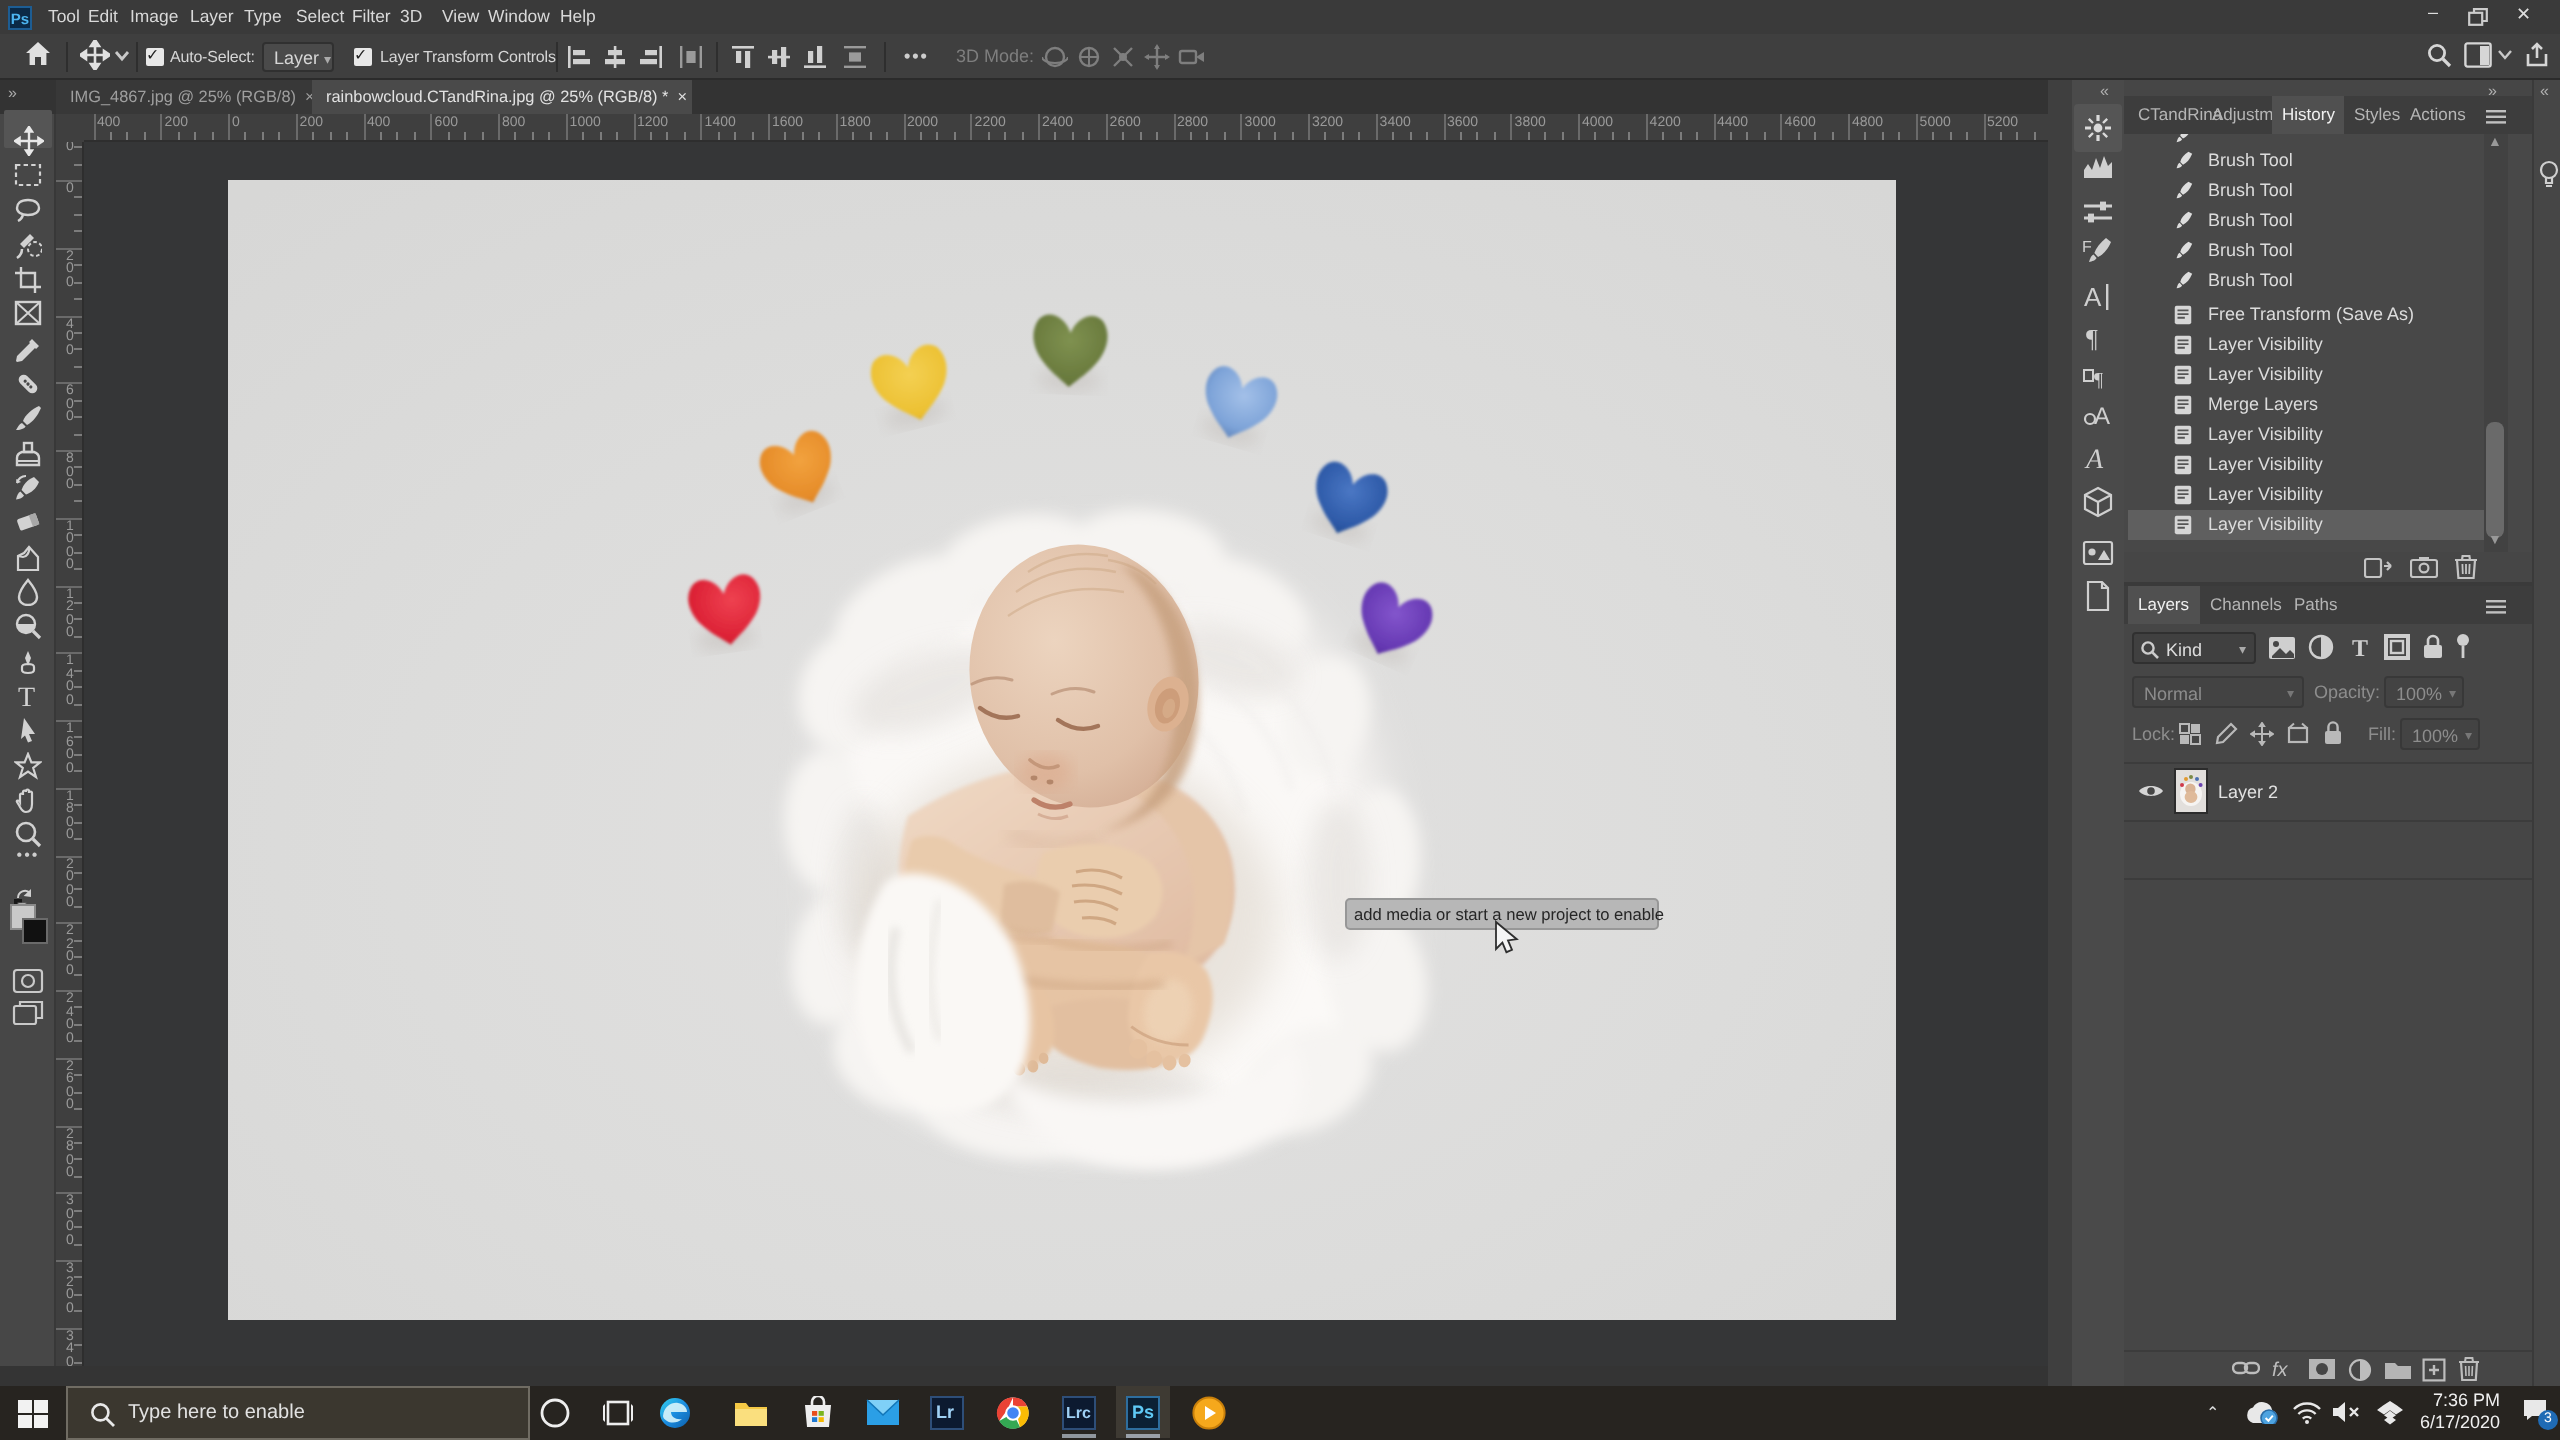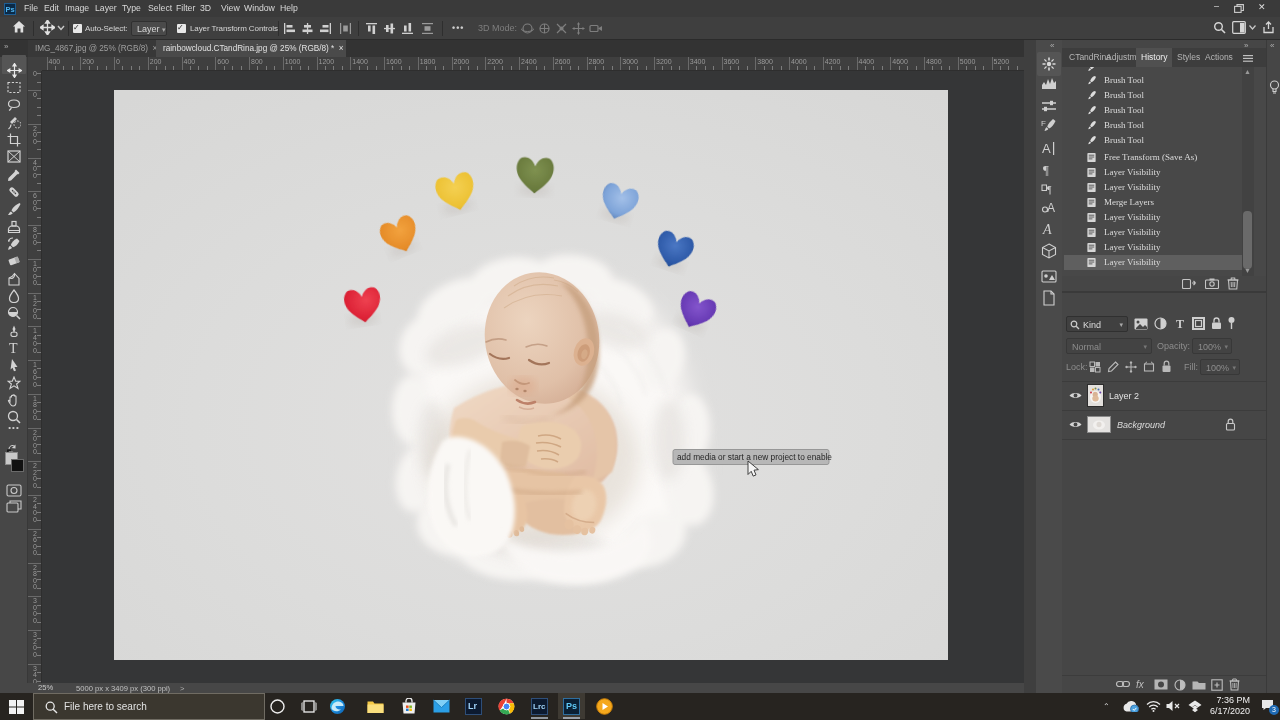--- a/index.html
+++ b/index.html
@@ -41,33 +41,33 @@
   
   #statusbar { left:0; top:683px; width:1024px; height:10px; background:#474747; color:#c9c9c9; font-size:7.6px; }
   
   #rightdock { left:1024px; top:40px; width:256px; height:653px; background:#3f3f3f; }
   #iconstrip { position:absolute; left:12px; top:0; width:26px; height:653px; background:#4a4a4a; }
   #panels { position:absolute; left:38px; top:0; width:204px; height:653px; background:#464646; }
   #rstrip { position:absolute; left:242px; top:0; width:14px; height:653px; background:#464646; border-left:1px solid #3a3a3a; }
   .ptabs { position:absolute; left:0; width:204px; height:19px; background:#3d3d3d; }
   .ptab { position:absolute; top:0; height:19px; line-height:19px; font-size:8.5px; color:#b5b5b5; padding:0 5px; }
   .ptab.on { background:#505050; color:#f0f0f0; }
-  .hrow { position:absolute; left:2px; width:178px; height:15px; font-size:9px; color:#dcdcdc; line-height:15px;font-family:Liberation Serif, serif; }
+  .hrow { position:absolute; left:2px; width:178px; height:15px; font-size:9px; color:#dcdcdc; line-height:15px; }
   .hico { position:absolute; left:22px; top:2px; width:11px; height:11px; }
   .htxt { position:absolute; left:40px; }
   
   #taskbar { left:0; top:693px; width:1280px; height:27px; background:#272420; }
 </style>
 </head>
 <body>
 <div id="stage">
 
   <div id="menubar" class="abs">
     <div id="pslogo" class="abs">Ps</div>
-    <span class="mi abs" style="left:24px">File</span>
+    <span class="mi abs" style="left:24px">Tool</span>
     <span class="mi abs" style="left:44px">Edit</span>
     <span class="mi abs" style="left:65px">Image</span>
     <span class="mi abs" style="left:95px">Layer</span>
     <span class="mi abs" style="left:122px">Type</span>
     <span class="mi abs" style="left:148px">Select</span>
     <span class="mi abs" style="left:176px">Filter</span>
     <span class="mi abs" style="left:200px">3D</span>
     <span class="mi abs" style="left:221px">View</span>
     <span class="mi abs" style="left:244px">Window</span>
     <span class="mi abs" style="left:280px">Help</span>
@@ -830,25 +830,20 @@
 
       <g>
         <rect x="559" y="359.5" width="156" height="15" rx="2" fill="#b7b7b7" stroke="#979797" stroke-width="1"></rect>
         <text x="563" y="370" font-family="Liberation Sans, sans-serif" font-size="8.3" fill="#262626">add media or start a new project to enable</text>
         <path d="M634,371 l0,13.5 l3.2,-3.2 l2,4.8 l2.8,-1.2 l-2,-4.7 l4.4,-0.6 z" fill="#f5f5f5" stroke="#2e2e2e" stroke-width=".9"></path>
       </g>
     </svg>
     </div>
   </div>
 
-  <div id="statusbar" class="abs">
-    <span class="abs" style="left:38px;top:0px;">25%</span>
-    <span class="abs" style="left:76px;top:1px;color:#c0c0c0;font-size:7.6px;">5000 px x 3409 px (300 ppi)</span>
-    <span class="abs" style="left:180px;top:1px;color:#b0b0b0;font-size:7.6px;">&gt;</span>
-  </div>
 
   <div id="rightdock" class="abs">
     <div id="iconstrip">
       <div class="abs" style="left:14px;top:1px;color:#b0b0b0;font-size:8px">«</div>
       <div class="abs" style="left:1px;top:12px;width:24px;height:24px;background:#555;border-radius:2px"></div>
       <svg class="abs" style="left:5px;top:16px" width="16" height="16" viewBox="0 0 16 16">
           <g fill="#dadada">
             <circle cx="8" cy="8" r="2.2"></circle>
             <g stroke="#dadada" stroke-width="1.6">
               <path d="M8 1.5 L8 4.5 M8 11.5 L8 14.5 M1.5 8 L4.5 8 M11.5 8 L14.5 8"></path>
@@ -1052,20 +1047,32 @@
             <circle cx="7" cy="6" r="2.2" fill="none" stroke="#c4c4c4" stroke-width="1.1"></circle>
           </svg>
         <svg class="abs" style="left:165px;top:1px" width="12" height="13" viewBox="0 0 12 13">
             <path d="M1.5 3 L10.5 3 L9.8 12 L2.2 12 Z" fill="none" stroke="#c4c4c4" stroke-width="1.1"></path>
             <path d="M0.5 3 L11.5 3 M4 3 L4.3 1 L7.7 1 L8 3" stroke="#c4c4c4" stroke-width="1.1" fill="none"></path>
             <path d="M4.2 5 L4.4 10 M6 5 L6 10 M7.8 5 L7.6 10" stroke="#c4c4c4" stroke-width=".9"></path>
           </svg>
       </div>
       <div class="abs" style="left:0;top:251px;width:204px;height:2px;background:#3a3a3a"></div>
 
+      <div class="ptabs" style="top:253px">
+        <div class="ptab on" style="left:2px">Layers</div>
+        <div class="ptab" style="left:38px">Channels</div>
+        <div class="ptab" style="left:80px">Paths</div>
+        <svg class="abs" style="left:181px;top:7px" width="10" height="7" viewBox="0 0 10 7">
+            <g fill="#c0c0c0">
+              <rect y="0" width="10" height="1.2"></rect>
+              <rect y="2.8" width="10" height="1.2"></rect>
+              <rect y="5.6" width="10" height="1.2"></rect>
+            </g>
+          </svg>
+      </div>
       <div class="abs" style="left:0;top:272px;width:204px;height:381px;background:#464646">
 
         <div class="drop" style="left:4px;top:4px;width:62px;height:16px;background:#404040">
             <svg style="position:absolute;left:3px;top:3px" width="10" height="10" viewBox="0 0 10 10">
               <circle cx="4" cy="4" r="2.8" stroke="#ccc" fill="none" stroke-width="1.2"></circle>
               <path d="M6.2 6.2 L9 9" stroke="#ccc" stroke-width="1.3"></path>
             </svg>
             <span style="position:absolute;left:16px;top:3px;font-size:9px;color:#ddd">Kind</span>
             <span style="position:absolute;right:4px;top:4px;font-size:7px;color:#aaa">▾</span>
           </div>
@@ -1156,38 +1163,20 @@
                 <ellipse cx="3" cy="7.5" rx="1" ry="1" fill="#cf3a4a"></ellipse>
                 <ellipse cx="5" cy="4.5" rx="1" ry="1" fill="#e09a30"></ellipse>
                 <ellipse cx="7.5" cy="3.5" rx="1" ry="1" fill="#7a8a46"></ellipse>
                 <ellipse cx="10.5" cy="4.5" rx="1" ry="1" fill="#4a70b0"></ellipse>
                 <ellipse cx="12.3" cy="7.5" rx="1" ry="1" fill="#6a44b0"></ellipse>
               </svg>
           </div>
           <div class="abs" style="left:47px;top:9px;font-size:9px;color:#e2e2e2">Layer 2</div>
         </div>
         <div class="abs" style="left:0px;top:98px;width:204px;height:1px;background:#3c3c3c"></div>
-        <div class="abs" style="left:0;top:99px;width:204px;height:28px">
-          <svg class="abs" style="left:7px;top:9px" width="13" height="9" viewBox="0 0 13 9">
-              <path d="M0.5 4.5 C3 1.2 10 1.2 12.5 4.5 C10 7.8 3 7.8 0.5 4.5 Z" fill="#d5d5d5"></path>
-              <circle cx="6.5" cy="4.5" r="1.9" fill="#464646"></circle>
-            </svg>
-          <div class="abs" style="left:26px;top:6px;width:22px;height:15px;background:#eceae8;outline:1px solid #8a8a8a">
-            <svg width="22" height="15" viewBox="0 0 22 15">
-                <rect width="22" height="15" fill="#e4e2e0"></rect>
-                <ellipse cx="11" cy="8" rx="6" ry="4.5" fill="#f2f0ee"></ellipse>
-                <ellipse cx="11" cy="7.5" rx="2.5" ry="2.8" fill="#ded9d4"></ellipse>
-              </svg>
-          </div>
-          <div class="abs" style="left:55px;top:9px;font-size:9px;color:#dcdcdc;font-style:italic">Background</div>
-          <svg class="abs" style="left:163px;top:7px" width="11" height="13" viewBox="0 0 11 13">
-              <rect x="1.5" y="5.5" width="8" height="6.5" rx="1" fill="none" stroke="#c9c9c9" stroke-width="1.1"></rect>
-              <path d="M3.2 5.5 L3.2 3.5 A2.3 2.3 0 0 1 7.8 3.5 L7.8 5.5" stroke="#c9c9c9" stroke-width="1.2" fill="none"></path>
-            </svg>
-        </div>
         <div class="abs" style="left:0px;top:127px;width:204px;height:1px;background:#3c3c3c"></div>
 
         <div class="abs" style="left:0;top:363px;width:204px;height:18px;border-top:1px solid #3c3c3c">
           <svg class="abs" style="left:54px;top:4px" width="14" height="8" viewBox="0 0 14 8">
               <g fill="none" stroke="#bdbdbd" stroke-width="1.2">
                 <rect x="0.5" y="1.5" width="7" height="5" rx="2.5"></rect>
                 <rect x="6.5" y="1.5" width="7" height="5" rx="2.5"></rect>
               </g>
             </svg>
           <svg class="abs" style="left:74px;top:3px" width="13" height="11" viewBox="0 0 13 11">
@@ -1232,21 +1221,21 @@
           <rect x="8" y="0" width="7" height="6.5"></rect>
           <rect x="0" y="7.5" width="7" height="6.5"></rect>
           <rect x="8" y="7.5" width="7" height="6.5"></rect>
         </g>
       </svg>
     <div class="abs" style="left:33px;top:0px;width:232px;height:27px;background:#3b372f;border:1px solid #706c63;">
       <svg class="abs" style="left:11px;top:7px" width="13" height="13" viewBox="0 0 13 13">
           <circle cx="5.2" cy="5.2" r="4" stroke="#e8e8e8" fill="none" stroke-width="1.3"></circle>
           <path d="M8.2 8.2 L12 12" stroke="#e8e8e8" stroke-width="1.4"></path>
         </svg>
-      <div class="abs" style="left:30px;top:7px;font-size:10px;color:#e2e2e2">File here to search</div>
+      <div class="abs" style="left:30px;top:7px;font-size:10px;color:#e2e2e2">Type here to enable</div>
     </div>
     <svg class="abs" style="left:269px;top:5px" width="17" height="17" viewBox="0 0 17 17">
         <circle cx="8.5" cy="8.5" r="6.5" stroke="#eee" fill="none" stroke-width="1.4"></circle>
       </svg>
     <svg class="abs" style="left:301px;top:6px" width="16" height="15" viewBox="0 0 16 15">
         <rect x="3" y="2" width="10" height="11" fill="none" stroke="#eee" stroke-width="1.3"></rect>
         <path d="M0.5 4 L1.5 3 L1.5 12 L0.5 11 Z M15.5 4 L14.5 3 L14.5 12 L15.5 11 Z" fill="#eee"></path>
       </svg>
     <svg class="abs" style="left:329px;top:5px" width="17" height="17" viewBox="0 0 17 17">
         <defs>

